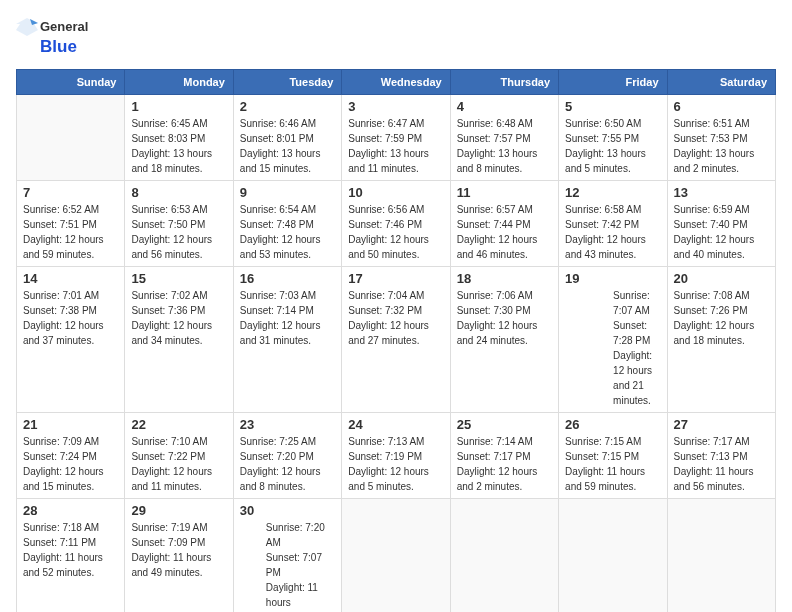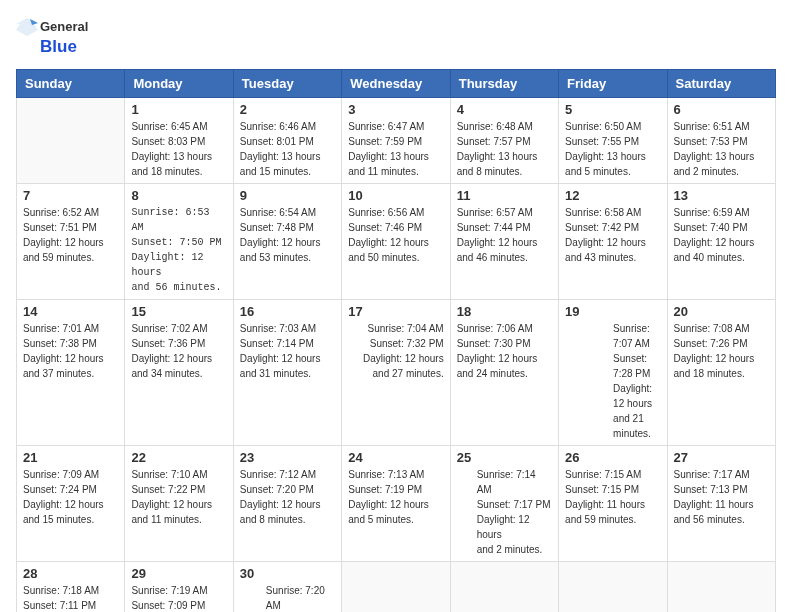--- a/index.html
+++ b/index.html
@@ -34,23 +34,23 @@
       color: #555;
     }
     .calendar {
       width: 100%;
       border-collapse: collapse;
       border: 1px solid #ccc;
     }
     .calendar th {
       background-color: #3a6db5;
       color: white;
-      text-align: left;
+      text-align: right;
       padding: 6px 8px;
-      font-size: 13px;
+      font-size: 11px;
       font-weight: bold;
       border: 1px solid #2d5a9e;
     }
     .calendar td {
       vertical-align: top;
       padding: 4px 6px;
       border: 1px solid #ddd;
       width: 108px;
       min-height: 80px;
       font-size: 10.5px;
@@ -158,21 +158,21 @@
       <tr class="week-row">
         <td>
           <span class="day-number">7</span>
           <div class="day-info" style="white-space: pre-line;">Sunrise: 6:52 AM
 Sunset: 7:51 PM
 Daylight: 12 hours
 and 59 minutes.</div>
         </td>
         <td>
           <span class="day-number">8</span>
-          <div class="day-info" style="white-space: pre-line; font-family: Liberation Mono, monospace;">Sunrise: 6:53 AM
+          <div class="day-info" style="white-space: pre-line;">Sunrise: 6:53 AM
 Sunset: 7:50 PM
 Daylight: 12 hours
 and 56 minutes.</div>
         </td>
         <td>
           <span class="day-number">9</span>
           <div class="day-info" style="white-space: pre-line;">Sunrise: 6:54 AM
 Sunset: 7:48 PM
 Daylight: 12 hours
 and 53 minutes.</div>
@@ -223,21 +223,21 @@
         </td>
         <td>
           <span class="day-number">16</span>
           <div class="day-info" style="white-space: pre-line;">Sunrise: 7:03 AM
 Sunset: 7:14 PM
 Daylight: 12 hours
 and 31 minutes.</div>
         </td>
         <td>
           <span class="day-number">17</span>
-          <div class="day-info" style="white-space: pre-line; text-align: right;">Sunrise: 7:04 AM
+          <div class="day-info" style="white-space: pre-line;">Sunrise: 7:04 AM
 Sunset: 7:32 PM
 Daylight: 12 hours
 and 27 minutes.</div>
         </td>
         <td>
           <span class="day-number">18</span>
           <div class="day-info" style="white-space: pre-line;">Sunrise: 7:06 AM
 Sunset: 7:30 PM
 Daylight: 12 hours
 and 24 minutes.</div>
@@ -267,35 +267,35 @@
         </td>
         <td>
           <span class="day-number">22</span>
           <div class="day-info" style="white-space: pre-line;">Sunrise: 7:10 AM
 Sunset: 7:22 PM
 Daylight: 12 hours
 and 11 minutes.</div>
         </td>
         <td>
           <span class="day-number">23</span>
-          <div class="day-info" style="white-space: pre-line;">Sunrise: 7:12 AM
+          <div class="day-info" style="white-space: pre-line;">Sunrise: 7:25 AM
 Sunset: 7:20 PM
 Daylight: 12 hours
 and 8 minutes.</div>
         </td>
         <td>
           <span class="day-number">24</span>
           <div class="day-info" style="white-space: pre-line;">Sunrise: 7:13 AM
 Sunset: 7:19 PM
 Daylight: 12 hours
 and 5 minutes.</div>
         </td>
         <td>
           <span class="day-number">25</span>
-          <div class="day-info" style="white-space: pre-line; margin-left: 20px;">Sunrise: 7:14 AM
+          <div class="day-info" style="white-space: pre-line;">Sunrise: 7:14 AM
 Sunset: 7:17 PM
 Daylight: 12 hours
 and 2 minutes.</div>
         </td>
         <td>
           <span class="day-number">26</span>
           <div class="day-info" style="white-space: pre-line;">Sunrise: 7:15 AM
 Sunset: 7:15 PM
 Daylight: 11 hours
 and 59 minutes.</div>

